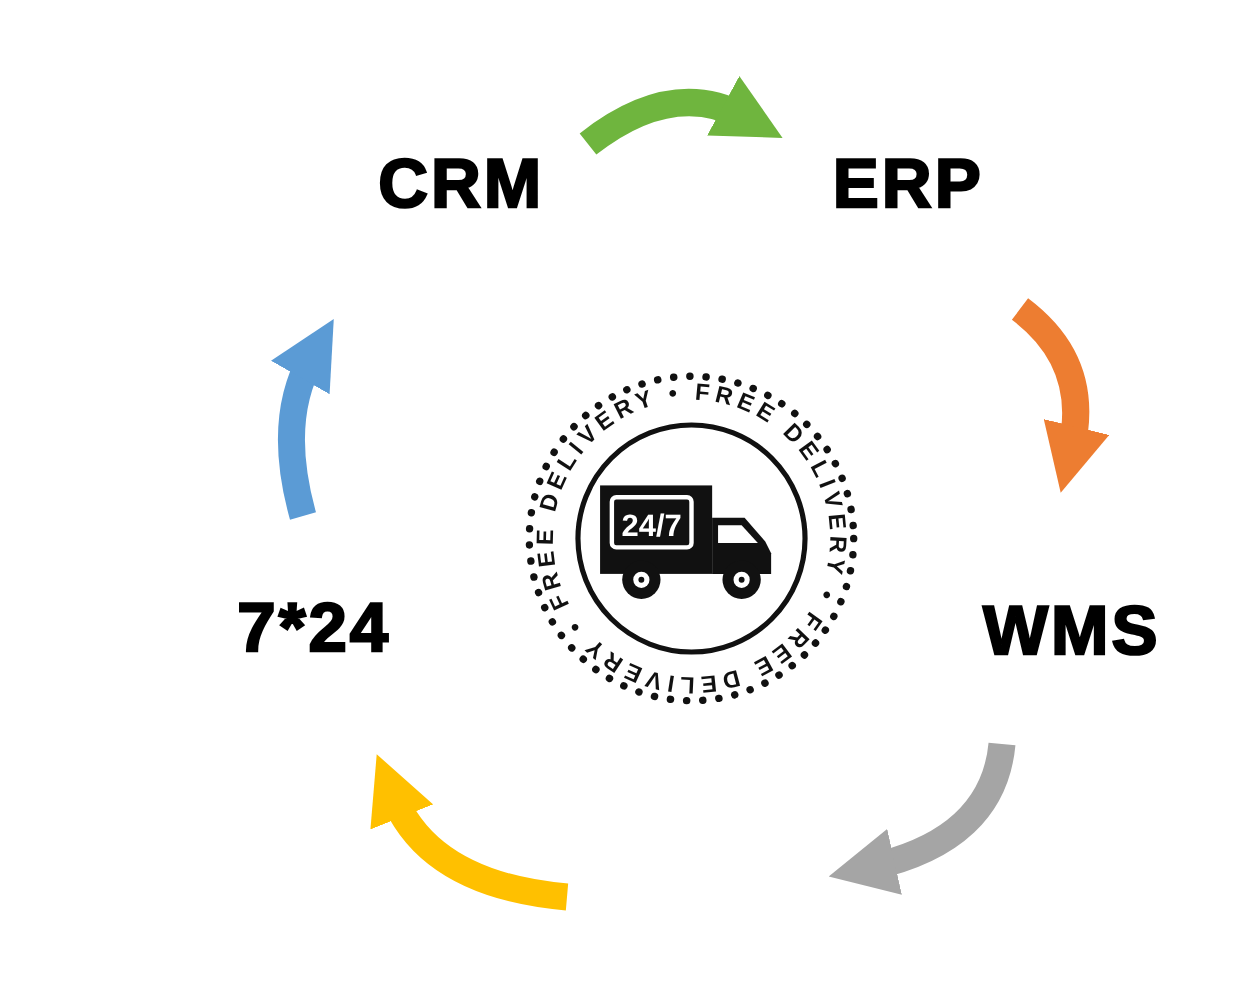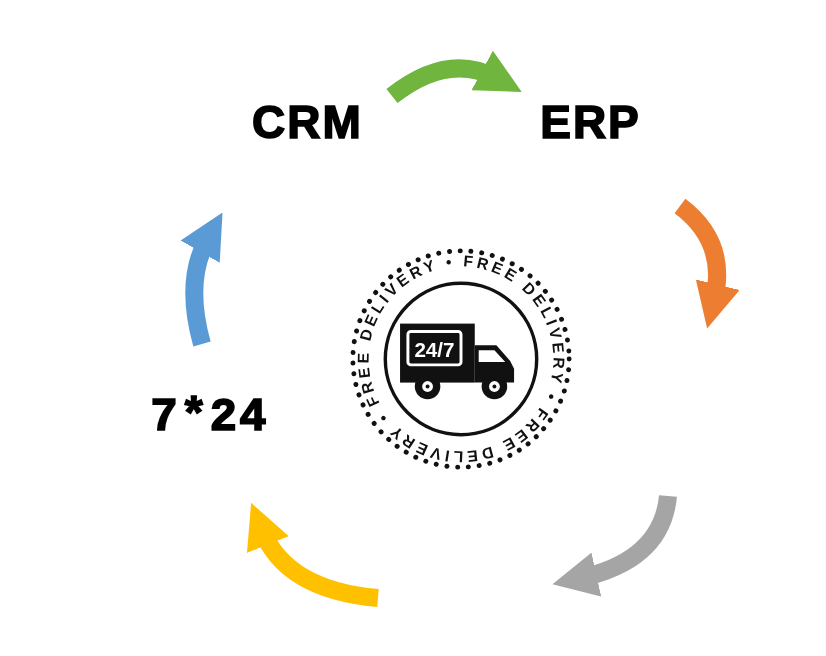--- a/index.html
+++ b/index.html
@@ -83,22 +83,23 @@
     <path d="M 634 206 Q 682 242 668 300" fill="none" stroke-width="18" stroke-linecap="butt" marker-end="url(#head-orange)" stroke="#ED7D31"></path>
 
     <path d="M 622 496 Q 616 560 535 578" fill="none" stroke-width="18" stroke-linecap="butt" marker-end="url(#head-gray)" stroke="#A5A5A5"></path>
 
     <path d="M 332 598 Q 240 590 216 530" fill="none" stroke-width="18" stroke-linecap="butt" marker-end="url(#head-yellow)" stroke="#FFC000"></path>
 
     <path d="M 156 344 Q 138 280 162 238" fill="none" stroke-width="18" stroke-linecap="butt" marker-end="url(#head-blue)" stroke="#5B9BD5"></path>
   </svg>
 
   <div class="node-label" style="left:262px; top:122px;">CRM</div>
-  <div class="node-label" style="left:545px; top:122px;">ERP</div>
-  <div class="node-label" style="left:164px; top:418px;font-family:Liberation Mono, monospace;">7*24</div>
+  <div class="node-label" style="left:560px; top:122px;">ERP</div>
+  <div class="node-label" style="left:669px; top:420px;">WMS</div>
+  <div class="node-label" style="left:164px; top:418px;">7*24</div>
 
   <div class="badge">
     <svg width="232" height="232" viewBox="0 0 236 236" xmlns="http://www.w3.org/2000/svg">
 
       <circle cx="118" cy="118" r="110" fill="none" stroke="#111111" stroke-width="5" stroke-dasharray="0.1 10.9" stroke-linecap="round"></circle>
 
       <circle cx="118" cy="118" r="77" fill="none" stroke="#111111" stroke-width="3.5"></circle>
 
       <defs>
         <path id="ring-path" d="M 118 24 A 94 94 0 1 1 117.99 24"></path>

